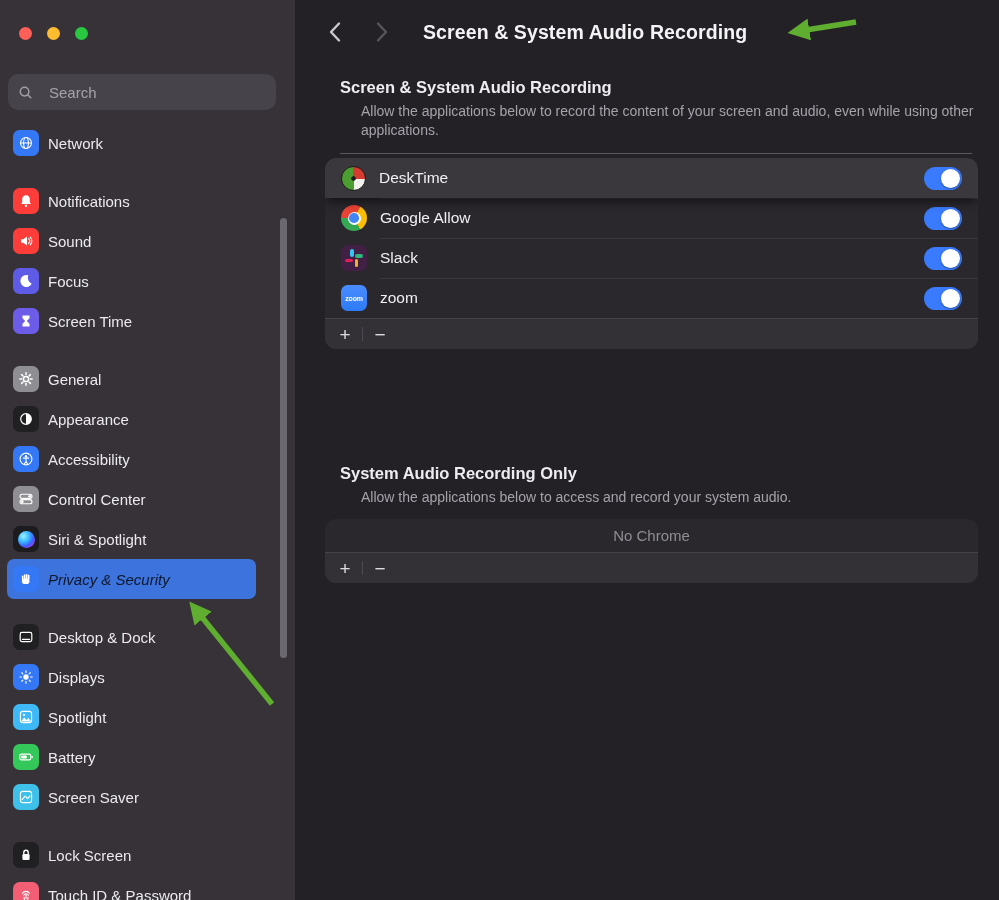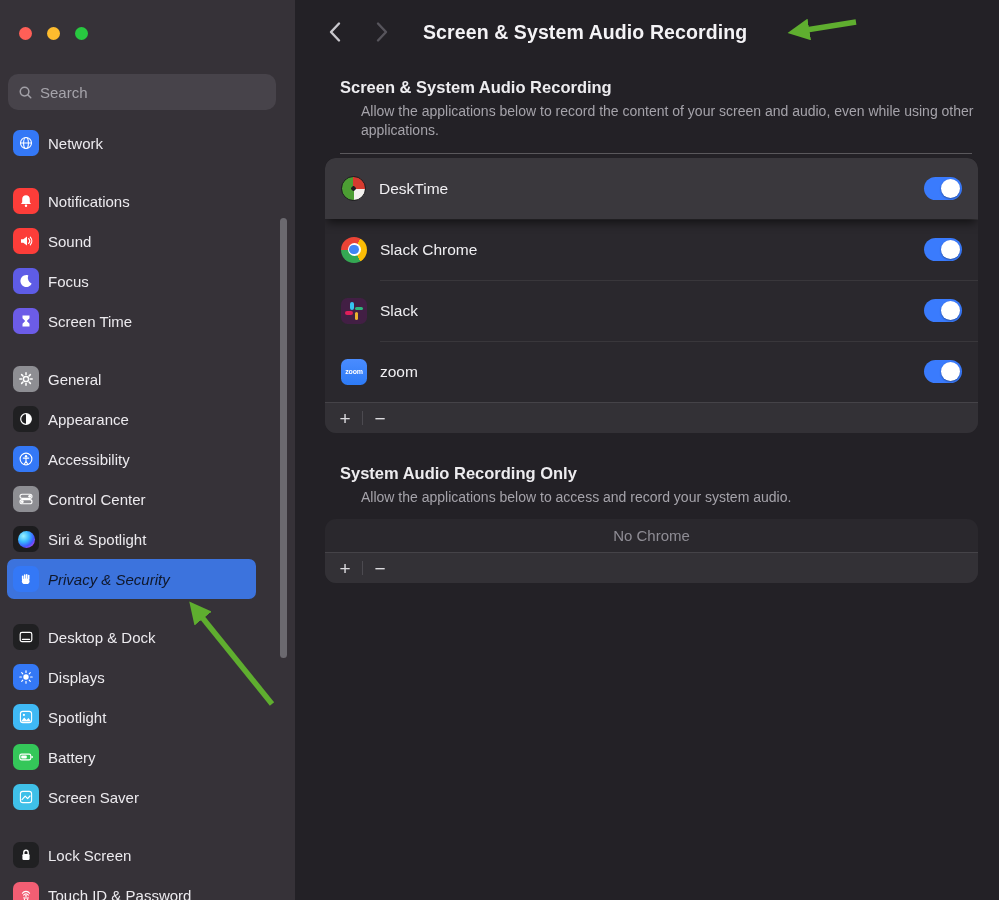--- a/index.html
+++ b/index.html
@@ -11,21 +11,21 @@
     -webkit-font-smoothing:antialiased;
   }
 
   
   .sidebar { position:absolute; left:0; top:0; width:295px; height:900px; background:#363238; }
   .traffic { position:absolute; top:27px; left:19px; display:flex; gap:15px; }
   .tl { width:13px; height:13px; border-radius:50%; }
   .tl.red{ background:#ff5f57; } .tl.yellow{ background:#febc2e; } .tl.green{ background:#28c840; }
 
   .search { position:absolute; left:8px; top:74px; width:268px; height:36px;
-    background:#47434a; border-radius:10px; display:flex; align-items:center; gap:7px; padding:0 10px;justify-content:space-between; }
+    background:#47434a; border-radius:10px; display:flex; align-items:center; gap:16px; padding:0 10px;justify-content:space-between; }
   .search svg { flex:none; }
   .search input { flex:1; background:transparent; border:none; outline:none;
     color:#e9e8ec; font-size:15px; font-family:inherit; }
   .search input::placeholder { color:#a6a4ab; }
 
   .nav { position:absolute; left:7px; top:123px; width:281px; }
   .nav-group { margin-top:18px; }
   .nav-group:first-child { margin-top:0; }
   .nav-item { height:40px; width:249px; display:flex; align-items:center; gap:9px;
     padding-left:6px; border-radius:7px; cursor:default; }
@@ -50,21 +50,21 @@
   .sec-title { position:absolute; left:45px; font-size:16.5px; font-weight:700; color:#edecef; }
   .sec-desc { position:absolute; left:45px; width:618px; font-size:14px; line-height:19px; color:#a5a3aa;margin-left:21px; }
   .hairline { position:absolute; left:45px; top:153px; width:632px; height:1px;
     background:rgba(255,255,255,.25); }
 
   .group-list { position:absolute; left:30px; width:653px; border-radius:11px; overflow:hidden;
     background:#2a282d; }
   .list1 { top:158px; }
   .list2 { top:519px; }
 
-  .app-row { height:61px; display:flex; align-items:center; gap:13px; padding:0 16px; position:relative; }
+  .app-row { height:40px; display:flex; align-items:center; gap:13px; padding:0 16px; position:relative; }
   .app-row + .app-row::before { content:""; position:absolute; left:55px; right:0; top:0;
     height:1px; background:rgba(255,255,255,.07); }
   .app-row.hl { background:#3a383d; box-shadow:0 6px 10px -2px rgba(0,0,0,.55);
     border-radius:10px 10px 0 0; z-index:2; }
   .app-name { color:#f0eff2; font-size:15.5px; }
 
   .toggle { width:38px; height:23px; border-radius:12px; background:#48464c;
     margin-left:auto; position:relative; flex:none; cursor:default; }
   .toggle.on { background:#3a7bfd; }
   .toggle::after { content:""; position:absolute; width:19px; height:19px; border-radius:50%;
@@ -362,21 +362,21 @@
       <span class="ico-desktime"></span>
       <span class="app-name">DeskTime</span>
       <span class="toggle on"></span>
     </div>
     <div class="app-row">
       <span class="ico-chrome">
           <span class="chrome-inner">
             <span class="chrome-core"></span>
           </span>
         </span>
-      <span class="app-name">Slack Chrome</span>
+      <span class="app-name">Google Allow</span>
       <span class="toggle on"></span>
     </div>
     <div class="app-row">
       <span class="ico-slack">
           <i class="sl-b"></i>
           <i class="sl-g"></i>
           <i class="sl-y"></i>
           <i class="sl-r"></i>
         </span>
       <span class="app-name">Slack</span>

